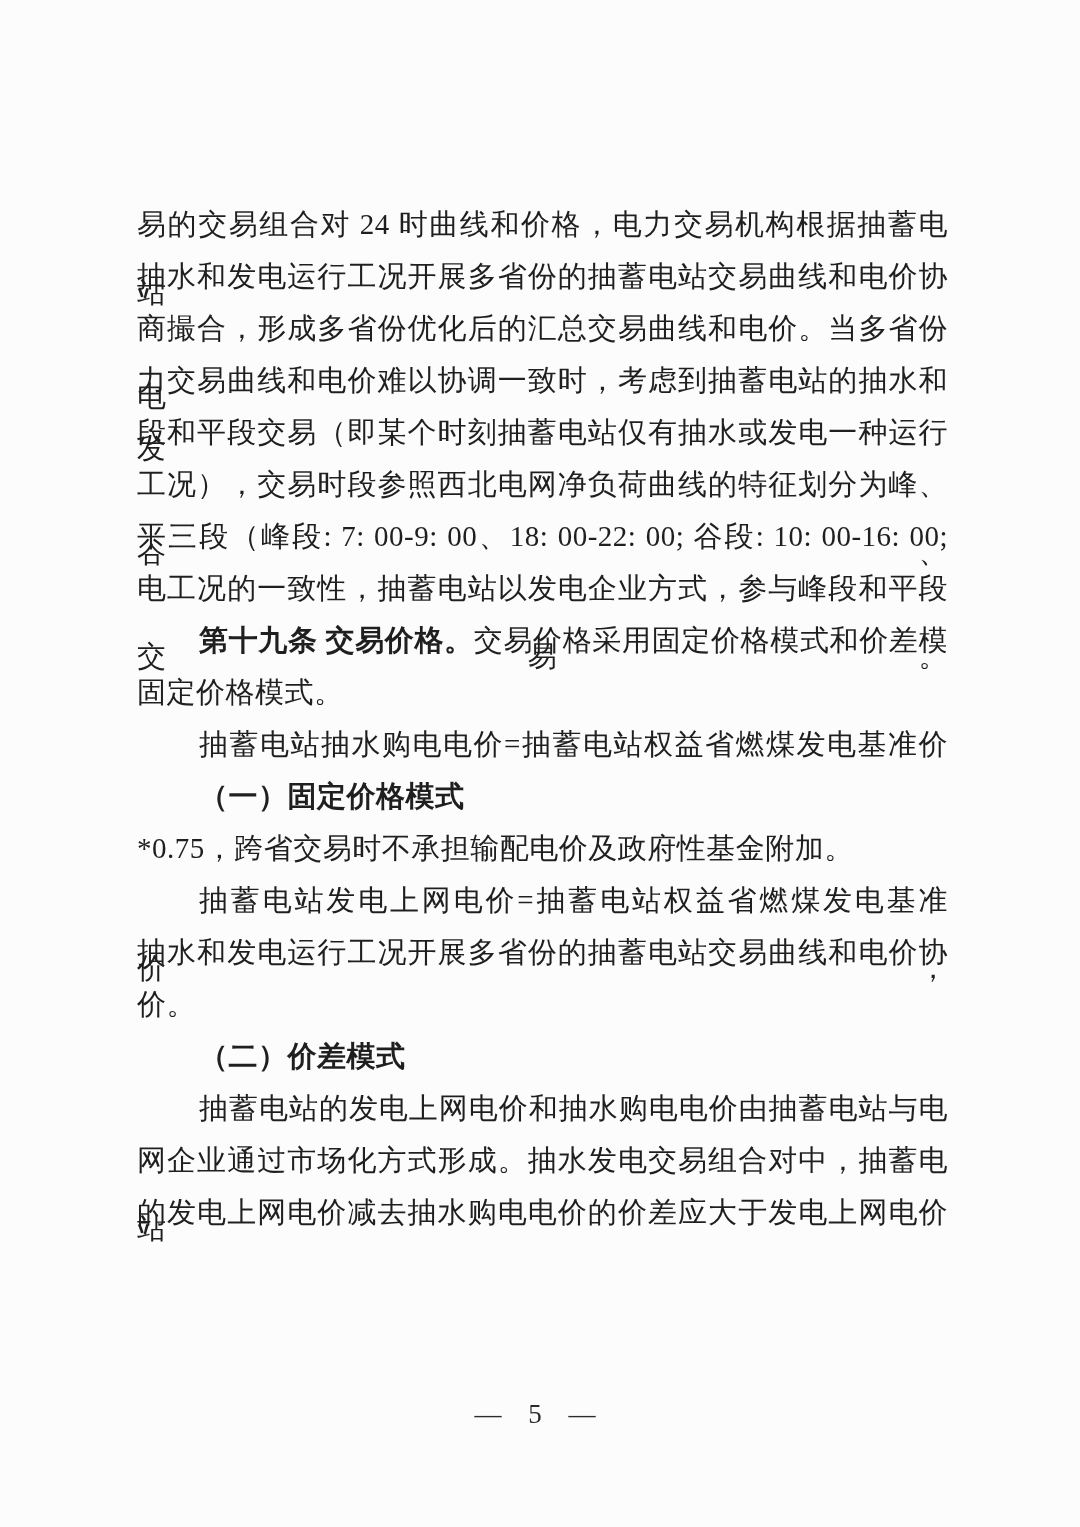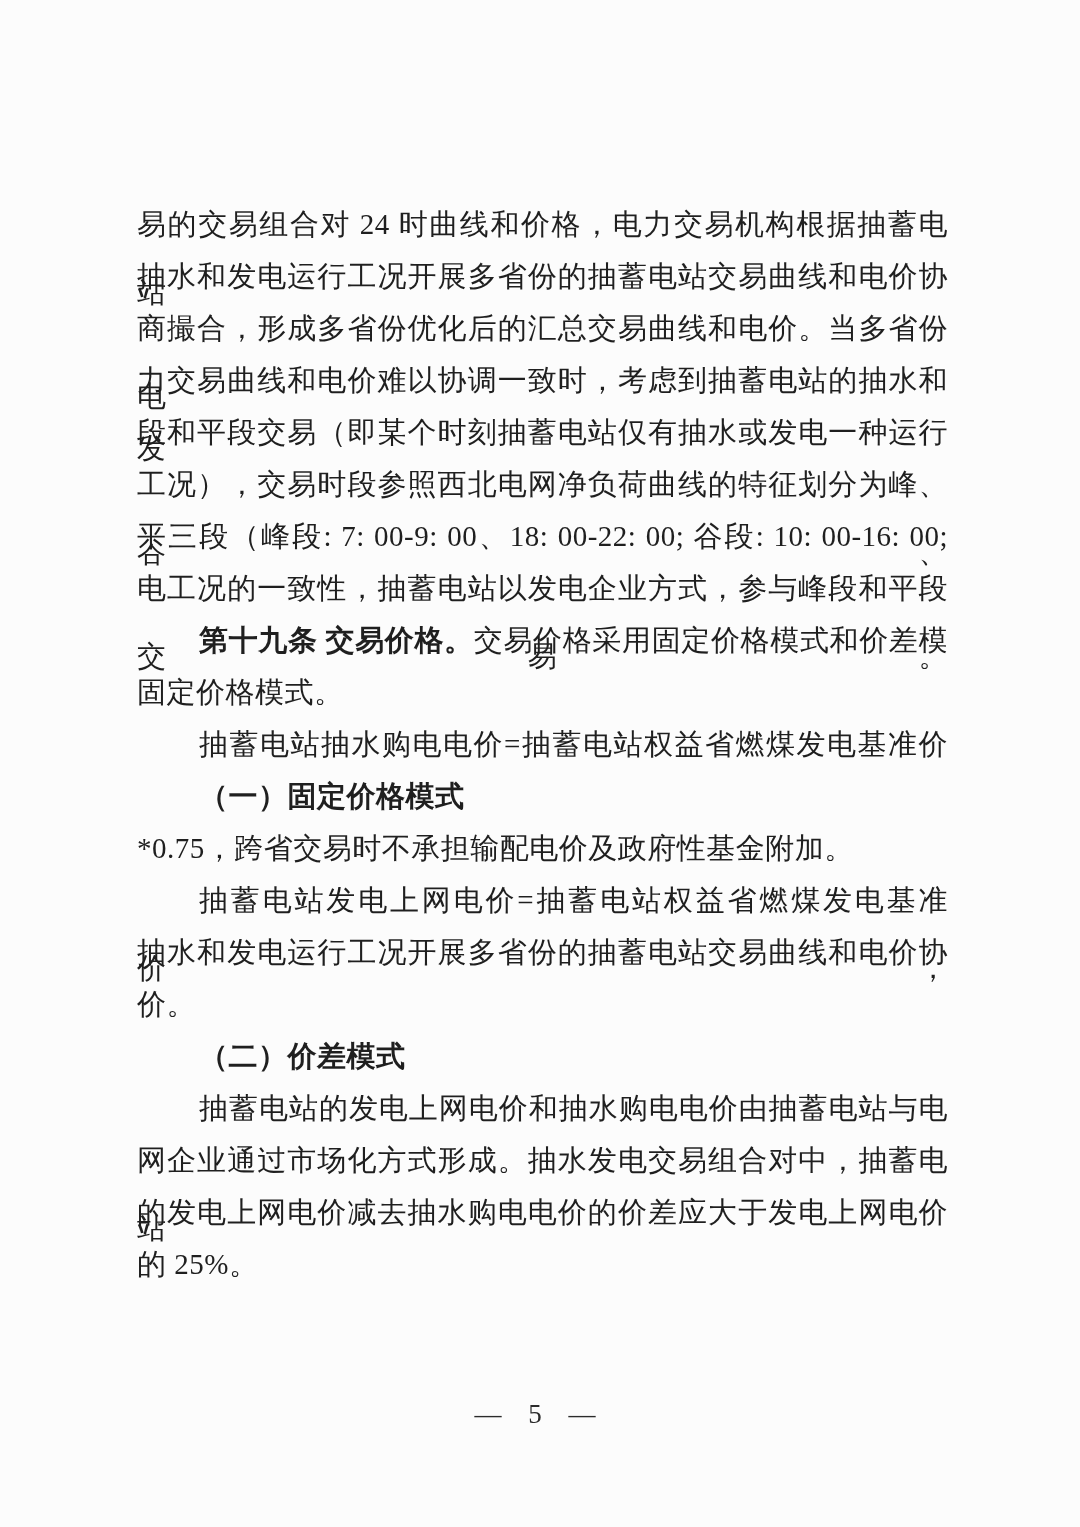--- a/index.html
+++ b/index.html
@@ -76,16 +76,15 @@
       <div class="line just ind"><span>抽蓄电站抽水购电电价=抽蓄电站权益省燃煤发电基准价</span></div>
       <div class="line ind"><span class="bold">（一）固定价格模式</span></div>
       <div class="line"><span>*0.75，跨省交易时不承担输配电价及政府性基金附加。</span></div>
       <div class="line just ind"><span>抽蓄电站发电上网电价=抽蓄电站权益省燃煤发电基准价，</span></div>
       <div class="line just"><span>抽水和发电运行工况开展多省份的抽蓄电站交易曲线和电价协</span></div>
       <div class="line"><span>价。</span></div>
       <div class="line ind"><span class="bold">（二）价差模式</span></div>
       <div class="line just ind"><span>抽蓄电站的发电上网电价和抽水购电电价由抽蓄电站与电</span></div>
       <div class="line just"><span>网企业通过市场化方式形成。抽水发电交易组合对中，抽蓄电站</span></div>
       <div class="line just"><span>的发电上网电价减去抽水购电电价的价差应大于发电上网电价</span></div>
-      <div class="line"><span>的 25%。</span></div>
     </div>
   <div class="footer">— 5 —</div>
 </div>
 
 </body></html>

